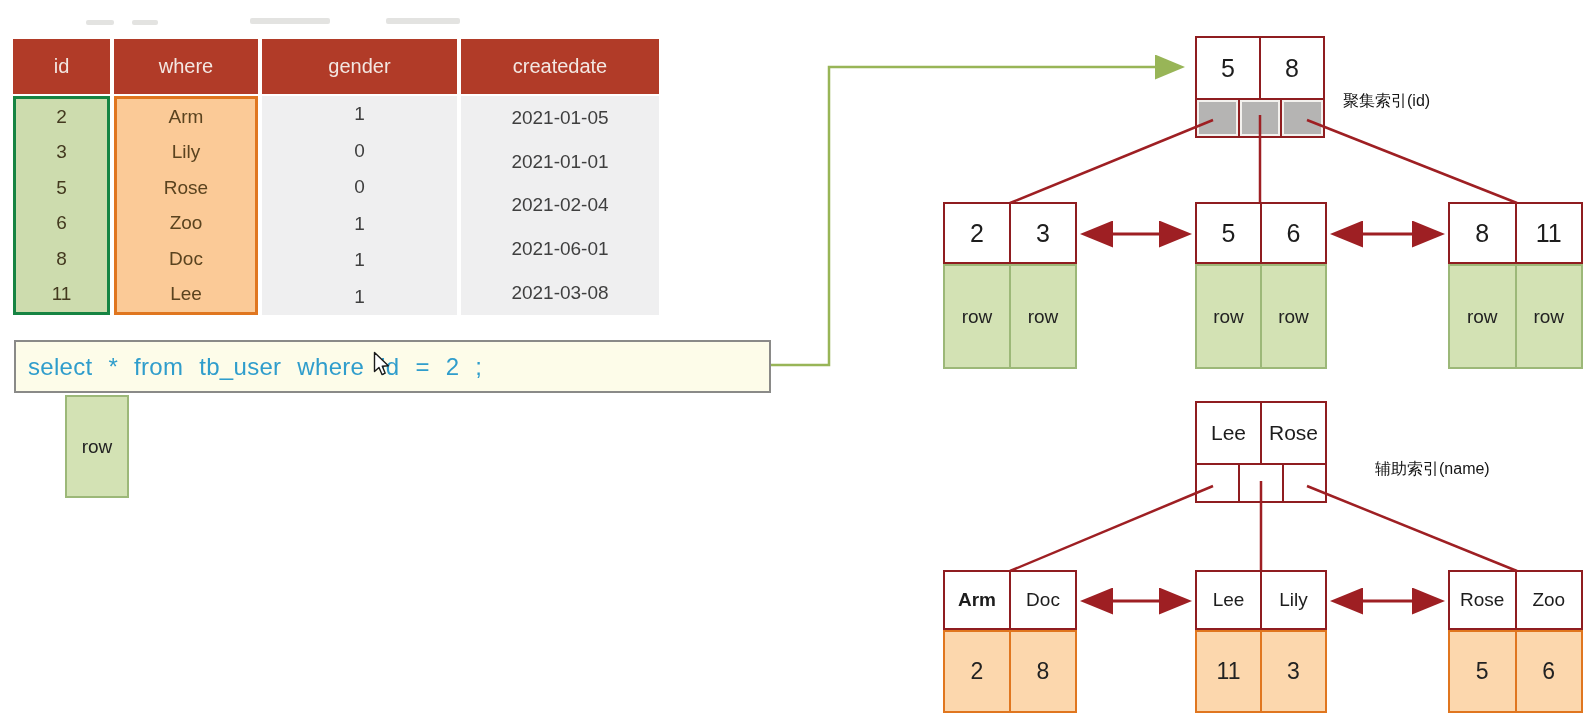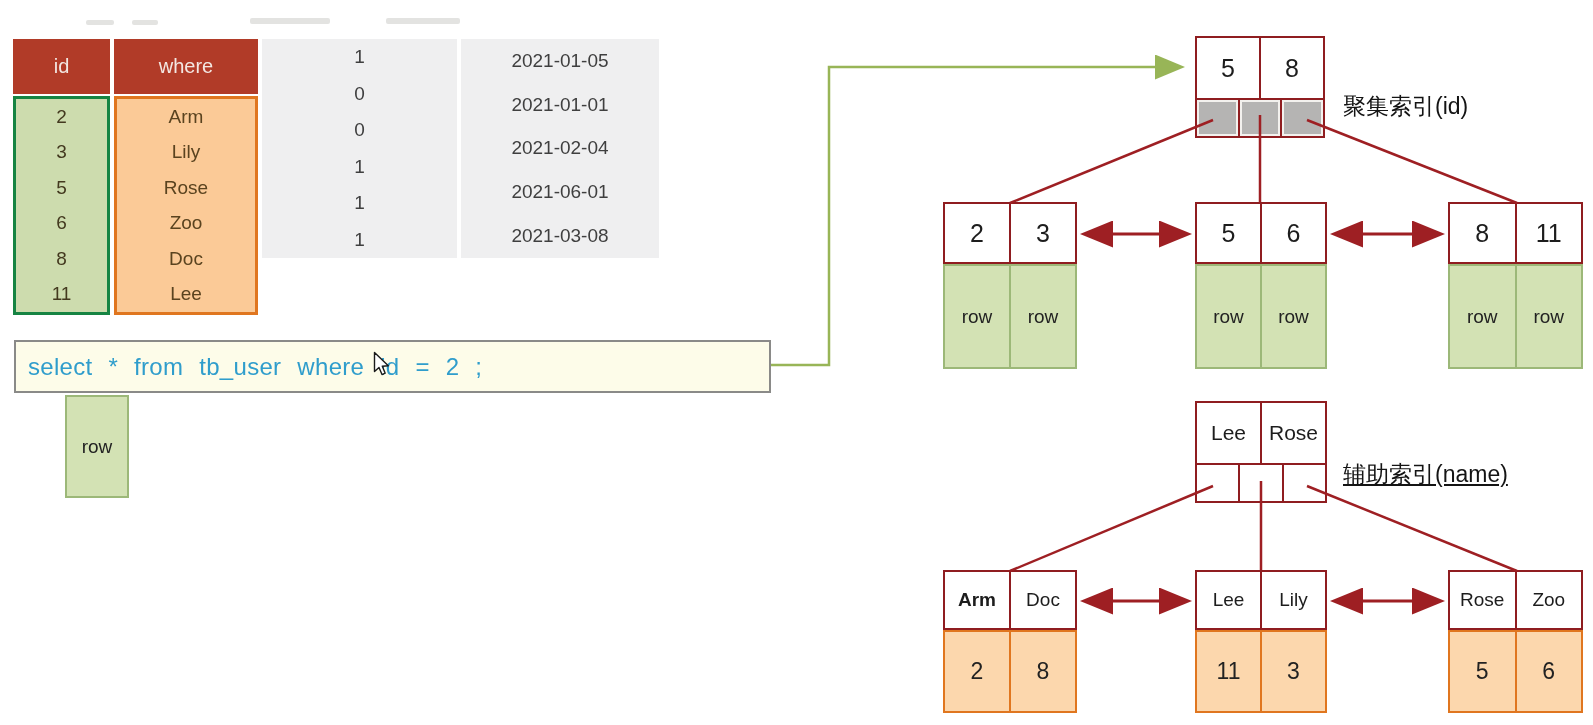--- a/index.html
+++ b/index.html
@@ -52,21 +52,21 @@
   .vals { display:flex; box-sizing:border-box; }
   .val { flex:1; display:flex; align-items:center; justify-content:center; color:#222; }
   .vals.green  { border:2.5px solid #9cb878; background:#d3e2b4; }
   .vals.green  .val + .val { border-left:2.5px solid #9cb878; }
   .vals.orange { border:2.5px solid #e0761f; background:#fcd7ad; }
   .vals.orange .val + .val { border-left:2.5px solid #e0761f; }
   .fs-num { font-size:25px; } .fs-name { font-size:19px; } .fs-row { font-size:19px; }
   .fs-oval { font-size:23px; } .fs-rootname { font-size:21px; }
   .bold { font-weight:bold; }
 
-  .tree-label { position:absolute; font-size:23px; color:#141414; white-space:nowrap; }
+  .tree-label { position:absolute; font-size:16px; color:#141414; white-space:nowrap; }
 
   
   .overlay { position:absolute; left:0; top:0; pointer-events:none; }
   .cursor { position:absolute; left:369px; top:350px; pointer-events:none; }
 
   
   .ghost { position:absolute; background:rgba(186,186,180,.4); border-radius:2px; }
 </style>
 </head>
 <body>
@@ -95,30 +95,32 @@
       <div class="tbody body-orange">
         <div class="tcell">Arm</div>
         <div class="tcell">Lily</div>
         <div class="tcell">Rose</div>
         <div class="tcell">Zoo</div>
         <div class="tcell">Doc</div>
         <div class="tcell">Lee</div>
       </div>
     </div>
     <div class="col w-gender">
+      <div class="th">gender</div>
       <div class="tbody body-gray">
         <div class="tcell">1</div>
         <div class="tcell">0</div>
         <div class="tcell">0</div>
         <div class="tcell">1</div>
         <div class="tcell">1</div>
         <div class="tcell">1</div>
       </div>
     </div>
     <div class="col w-date">
+      <div class="th">createdate</div>
       <div class="tbody body-gray">
         <div class="tcell">2021-01-05</div>
         <div class="tcell">2021-01-01</div>
         <div class="tcell">2021-02-04</div>
         <div class="tcell">2021-06-01</div>
         <div class="tcell">2021-03-08</div>
       </div>
     </div>
   </div>
 
@@ -178,21 +180,21 @@
     <div class="keys">
       <div class="key fs-rootname">Lee</div>
       <div class="key fs-rootname">Rose</div>
     </div>
     <div class="ptrs">
       <div class="ptr"></div>
       <div class="ptr"></div>
       <div class="ptr"></div>
     </div>
   </div>
-  <div class="tree-label" style="left:1343px;top:459px;text-decoration:underline;">辅助索引(name)</div>
+  <div class="tree-label" style="left:1375px;top:459px;">辅助索引(name)</div>
 
   <div class="leaf" style="left:943px;top:570px;width:134px;">
     <div class="keys" style="height:60px;">
       <div class="key fs-name bold">Arm</div>
       <div class="key fs-name">Doc</div>
     </div>
     <div class="vals orange" style="height:83px;">
       <div class="val fs-oval">2</div>
       <div class="val fs-oval">8</div>
     </div>

